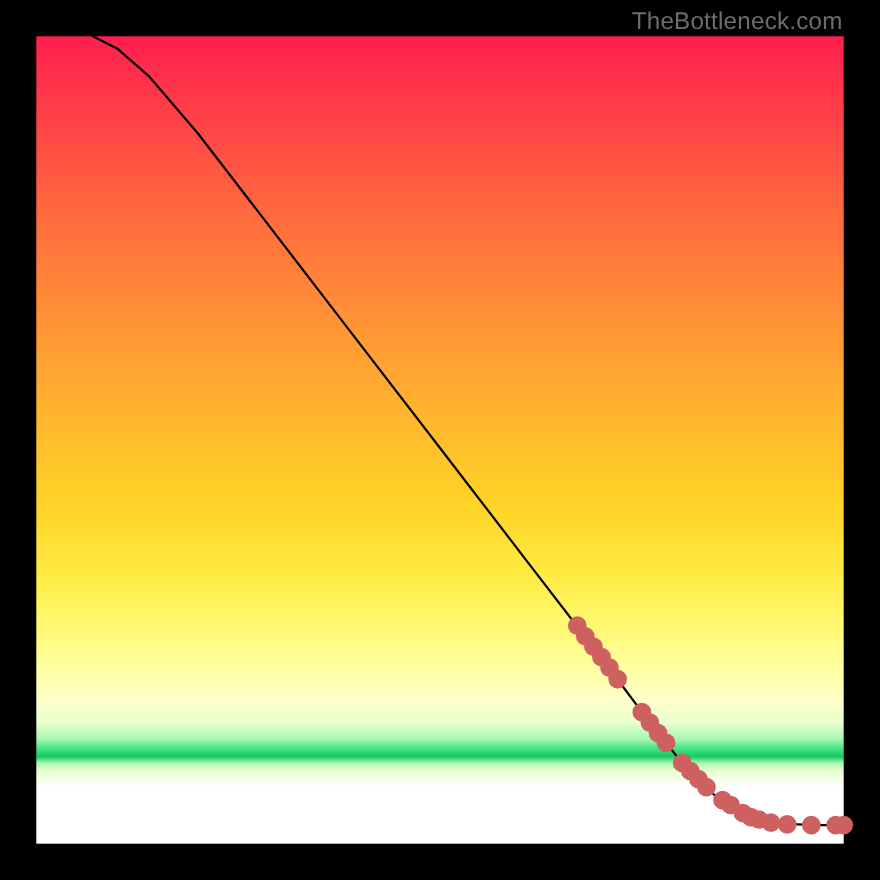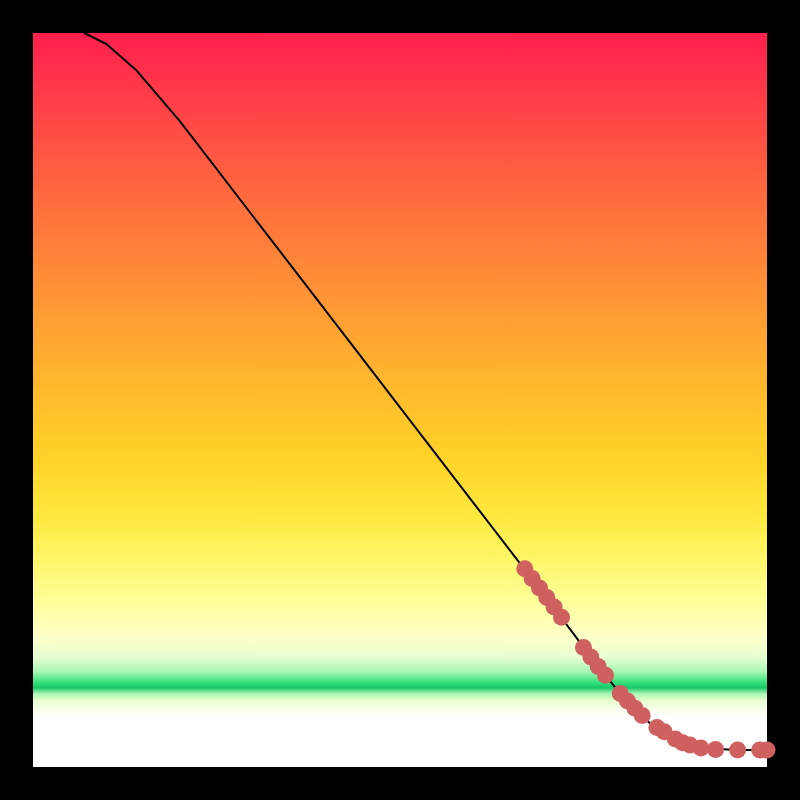--- a/index.html
+++ b/index.html
@@ -72,20 +72,21 @@
   }
   .marker {
     fill: #cf6060;
     stroke: none;
   }
 </style>
 </head>
 <body>
 
 <div class="frame">
+  <div class="attribution">TheBottleneck.com</div>
 
   <div class="plot-area">
     <svg class="curve" viewBox="0 0 734 734">
       <path id="curve-path" class="curve-path" d="M51.4 0.0 L73.4 11.0 L102.8 36.7 L146.8 88.1 L220.2 183.5 L293.6 278.9 L367.0 374.3 L440.4 469.8 L513.8 565.2 L557.8 623.9 L587.2 660.6 L616.6 690.0 L645.9 708.3 L675.3 715.6 L704.6 717.1 L734.0 717.1"></path>
       <g id="marker-group">
           <circle cx="491.8" cy="535.8" r="8.5" class="marker"></circle>
           <circle cx="499.1" cy="545.4" r="8.5" class="marker"></circle>
           <circle cx="506.5" cy="554.9" r="8.5" class="marker"></circle>
           <circle cx="513.8" cy="564.4" r="8.5" class="marker"></circle>
           <circle cx="521.1" cy="574.0" r="8.5" class="marker"></circle>

